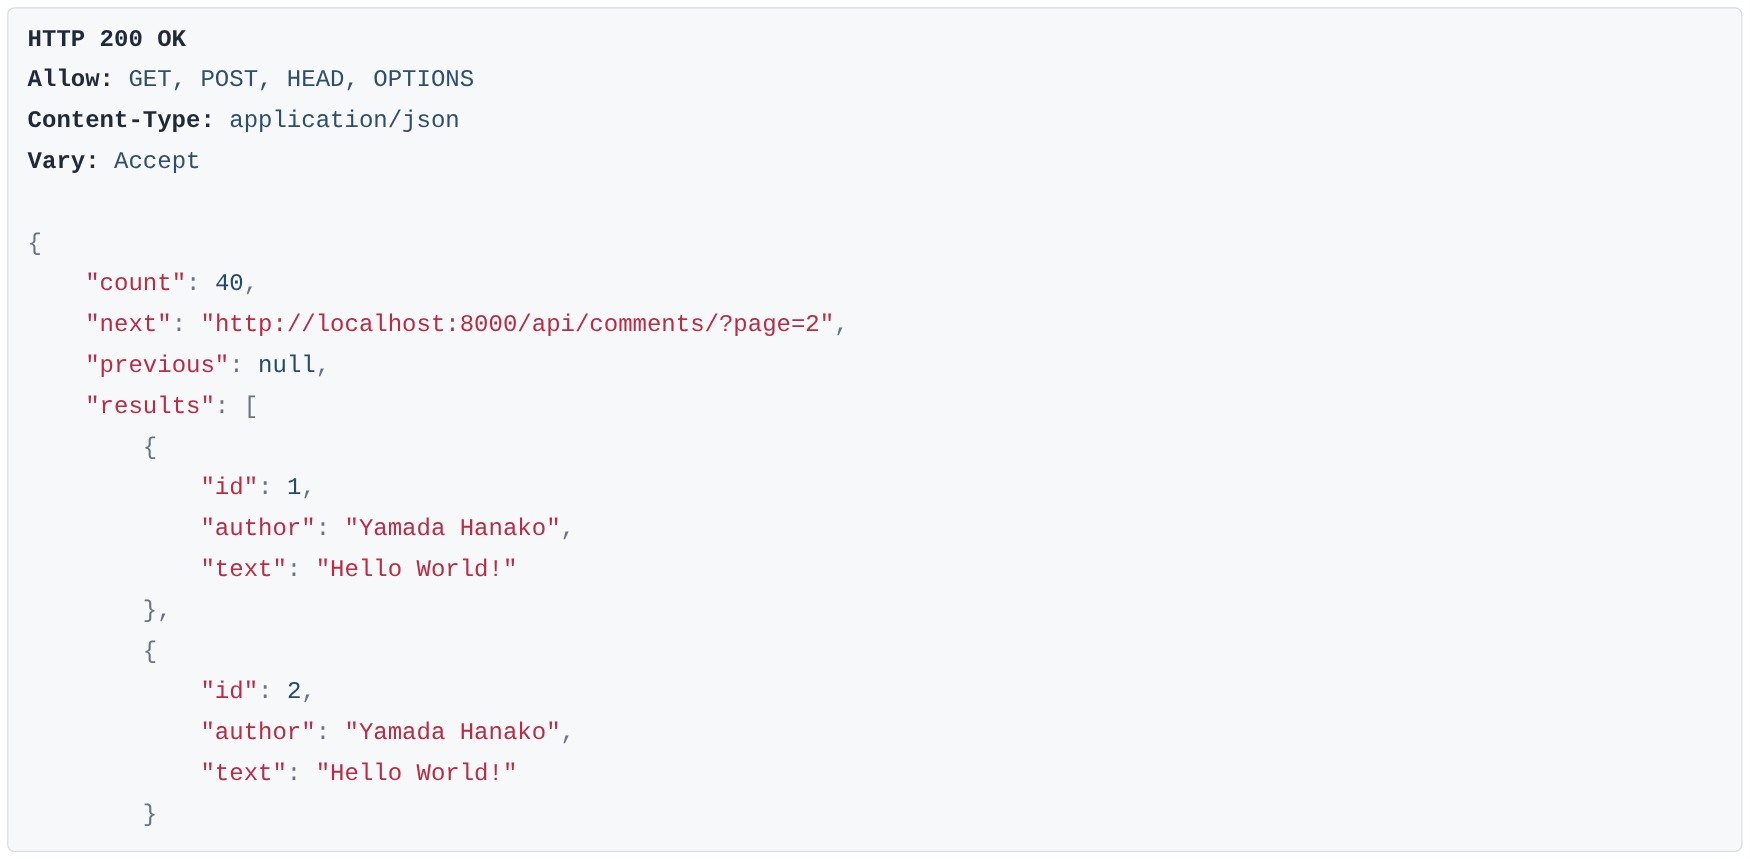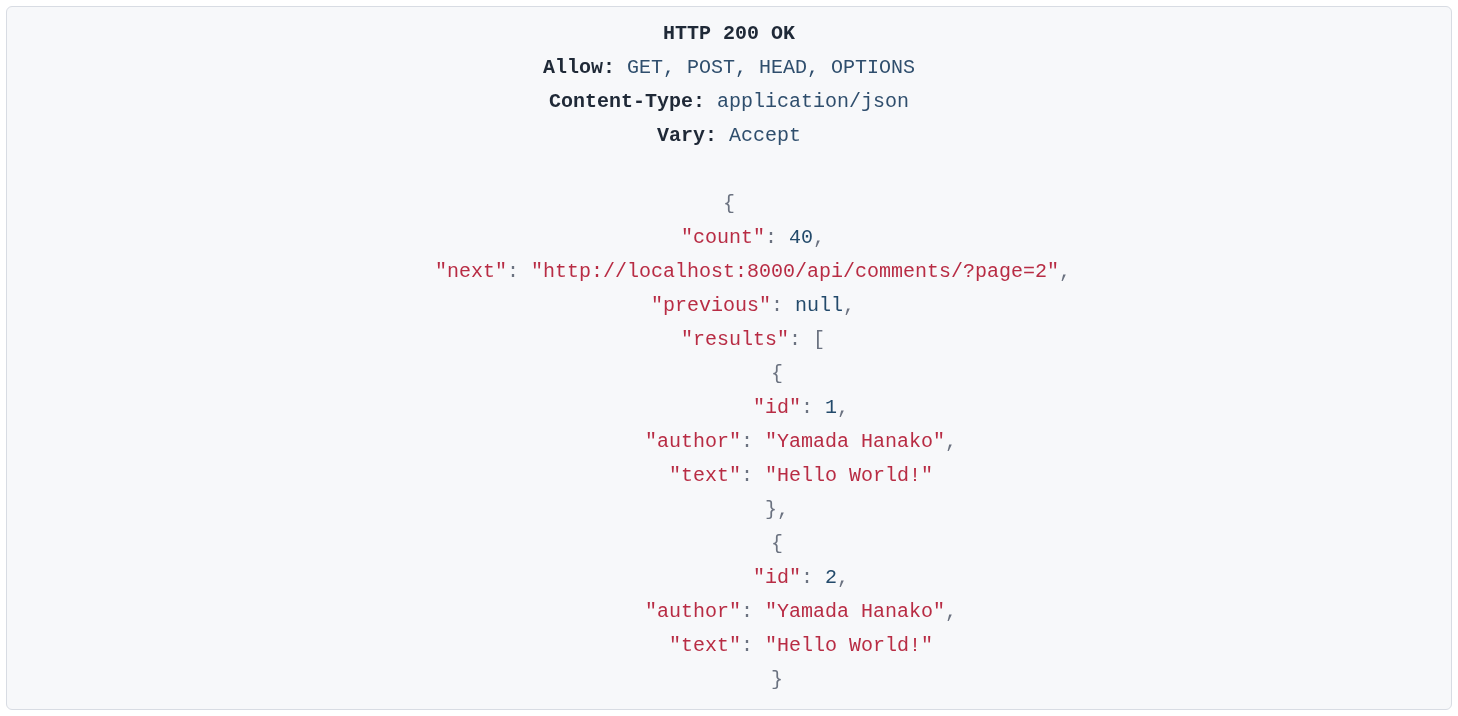--- a/index.html
+++ b/index.html
@@ -21,21 +21,20 @@
     height: 704px;
     position: relative;
   }
   pre {
     margin: 0;
     font-family: inherit;
     font-size: inherit;
     line-height: inherit;
     white-space: pre;
     color: #1f2937;
-    text-align: center;
   }
   .bold { font-weight: 700; color: #1f2937; }
   .hval { color: #2f4e6d; }
   .brace { color: #6b7280; }
   .punc  { color: #6b7280; }
   .key   { color: #b82c44; }
   .str   { color: #b82c44; }
   .num   { color: #234a6b; }
   .kw    { color: #234a6b; }
 </style>

